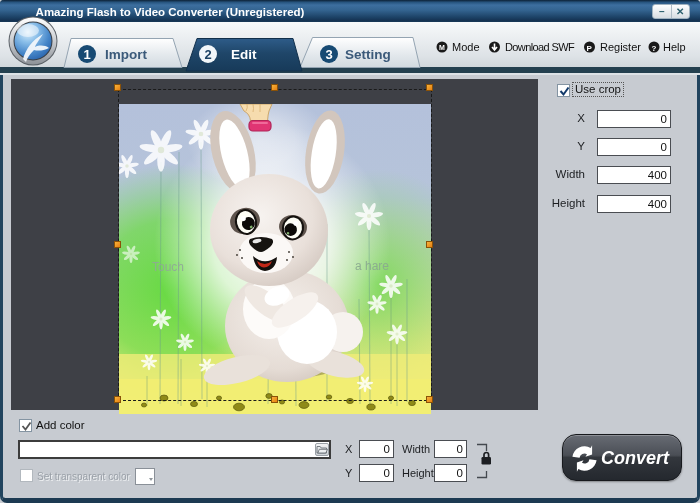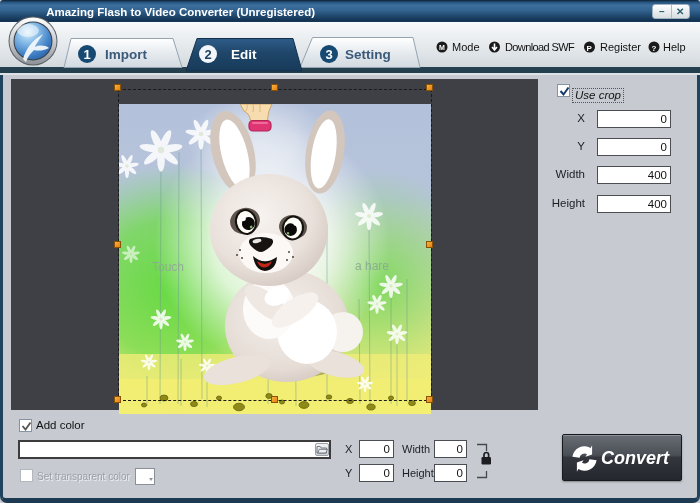--- a/index.html
+++ b/index.html
@@ -5,21 +5,21 @@
 * { margin:0; padding:0; box-sizing:border-box; }
 html,body { width:700px; height:503px; overflow:hidden; }
 body { position:relative; font-family:"Liberation Sans",sans-serif; background:#c7cbd1; }
 #frame { position:absolute; left:0; top:0; width:700px; height:503px;
   border-left:3px solid #21445e; border-right:3px solid #21445e; border-bottom:5px solid #1c3a52;
   border-radius:4px 4px 7px 7px; }
 
 #titlebar { position:absolute; left:0; top:0; width:700px; height:23px;
   background:linear-gradient(180deg,#0c2136 0%,#27557f 10%,#3d6f9f 22%,#33638f 45%,#1c4266 75%,#132f4e 92%,#2a5878 100%);
   border-radius:4px 4px 0 0; }
-#title { position:absolute; left:25px; top:6px; width:290px; text-align:right; white-space:nowrap;
+#title { position:absolute; left:25px; top:6px; width:290px; text-align:center; white-space:nowrap;
   font-size:11.5px; font-weight:bold; color:#fff; letter-spacing:0px; }
 #winbtns { position:absolute; left:652px; top:4px; width:38px; height:15px;
   background:linear-gradient(180deg,#fdfeff,#d7dde2); border:1px solid #9fb2c0; border-radius:3px; display:flex; }
 #winbtns .wb { flex:1; text-align:center; font-size:10px; font-weight:bold; color:#2c606e; line-height:13px; }
 #winbtns .wb:first-child { border-right:1px solid #aebcc6; }
 
 #toolbar { position:absolute; left:0; top:22px; }
 
 #appicon { position:absolute; left:8px; top:14px; }
 
@@ -27,40 +27,40 @@
 #art { position:absolute; left:119px; top:104px; width:312px; height:310px; filter:blur(0.4px); }
 #cropbox { position:absolute; left:118px; top:89px; width:314px; height:312px;
   border:1px dashed #1a1a1a; }
 .hd { position:absolute; width:7px; height:7px; background:linear-gradient(135deg,#f7b33a,#e67f12);
   border:1px solid #8a5208; }
 
 .rlabel { position:absolute; font-size:11.5px; color:#1c1e21; text-align:right; width:40px; }
 .rinput { position:absolute; left:597px; width:74px; height:18px; background:#fff; border:1px solid #4a4d52;
   font-size:11.5px; color:#111; text-align:right; padding:2px 3px 0 0; }
 #usecrop-box { position:absolute; left:557px; top:84px; }
-#usecrop-lbl { position:absolute; left:572px; top:88px; font-size:11.5px; color:#111;
-  border:1px dotted #555; padding:0 2px 1px 2px;font-style:italic; }
+#usecrop-lbl { position:absolute; left:572px; top:82px; font-size:11.5px; color:#111;
+  border:1px dotted #555; padding:0 2px 1px 2px; }
 
 .cb { width:13px; height:13px; background:#fff; border:1px solid #8494a2; position:relative; }
 .cb svg { position:absolute; left:0px; top:0px; }
 
 #addlogo-box { position:absolute; left:19px; top:419px; }
 #addlogo-lbl { position:absolute; left:36px; top:419px; font-size:11.5px; color:#111; }
 #logoinput { position:absolute; left:18px; top:440px; width:313px; height:19px; background:#fff; border:2px solid #3c3c3c; }
 #folderbtn { position:absolute; left:295px; top:1px; width:14px; height:13px;
   background:linear-gradient(180deg,#f2f3f4,#cfd3d7); border:1px solid #9aa0a6; border-radius:2px; }
 .slabel { position:absolute; font-size:11px; color:#1c1e21; }
 .sinput { position:absolute; height:18px; background:#fff; border:1px solid #4a4d52;
   font-size:11.5px; color:#111; text-align:right; padding:2px 3px 0 0; }
 #settrans-box { position:absolute; left:20px; top:469px; }
 #settrans-lbl { position:absolute; left:37px; top:471px; font-size:10px; color:#9aa0a8; text-shadow:1px 1px 0 #eef0f2; }
 #swatch { position:absolute; left:135px; top:468px; width:20px; height:17px; background:#fff; border:1px solid #8a9098; }
 #swatch:after { content:""; position:absolute; right:1px; bottom:3px; border-left:2.5px solid transparent; border-right:2.5px solid transparent; border-top:3.5px solid #90969c; }
 
-#convert { position:absolute; left:562px; top:434px; width:120px; height:47px; border-radius:2px;
+#convert { position:absolute; left:562px; top:434px; width:120px; height:47px; border-radius:14px;
   background:linear-gradient(180deg,#686c74 0%,#4a4e55 45%,#33373d 50%,#24282e 100%);
   border:1px solid #17191d; box-shadow:inset 0 1px 0 rgba(255,255,255,.25), 0 1px 2px rgba(0,0,0,.35); }
 #convert span { position:absolute; left:38px; top:13px; font-size:18px; font-weight:bold; font-style:italic; color:#fff; }
 </style>
 </head>
 <body>
 <div id="frame"></div>
 
 <div id="titlebar">
   <div id="title">Amazing Flash to Video Converter (Unregistered)</div>

